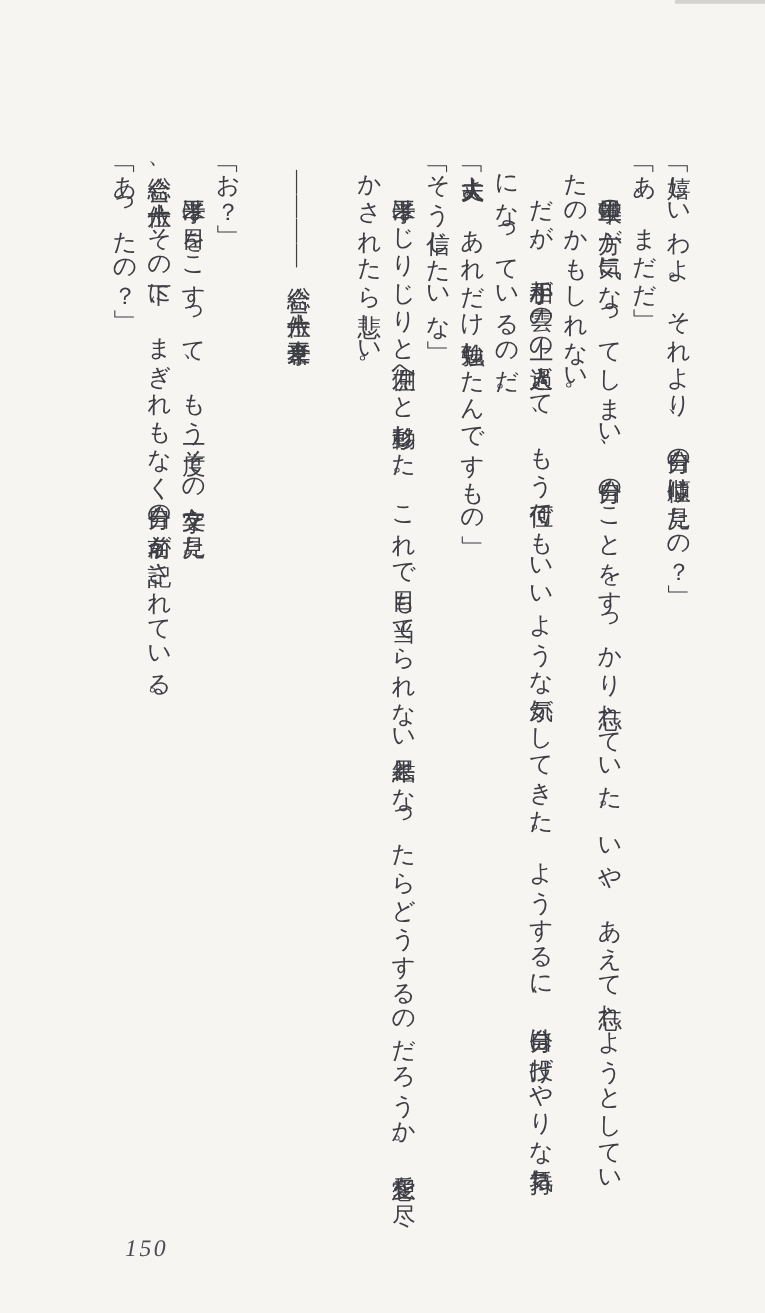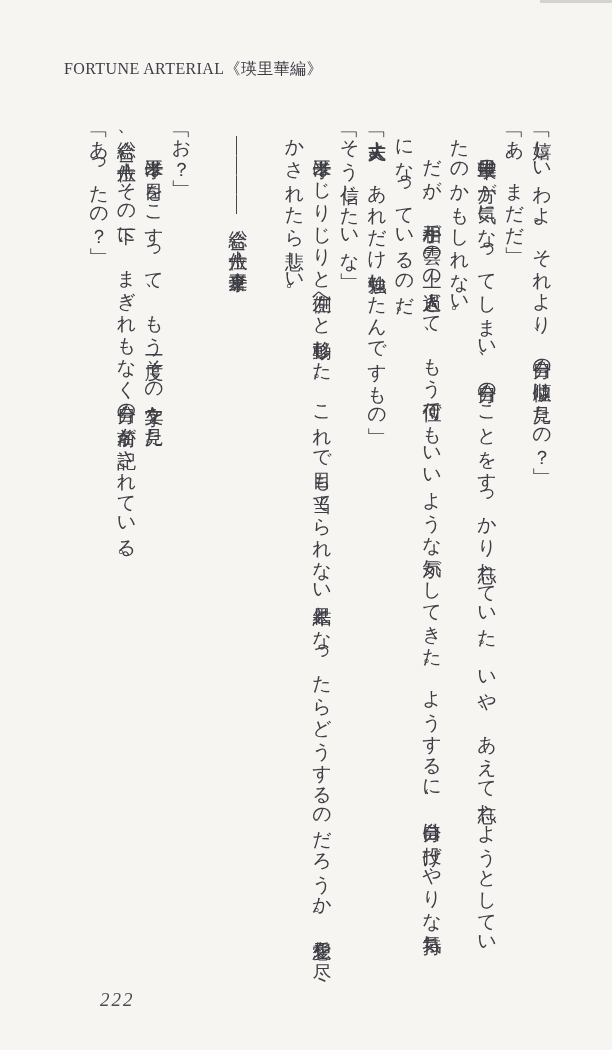--- a/index.html
+++ b/index.html
@@ -67,32 +67,31 @@
     color: #4c4c52;
   }
 </style>
 </head>
 <body>
 
 <div class="page">
 
   <div class="scan-edge"></div>
 
-  <div class="running-header">FORTUNE ARTERIAL《瑛里華編》</div>
 
   <div class="text-area">
     <p class="line">「嬉しいわよ。それより、自分の順位は見たの？」</p>
     <p class="line">「あ、まだだ」</p>
     <p class="line indent">瑛里華の方が気になってしまい、自分のことをすっかり忘れていた。いや、あえて忘れようとしていたのかもしれない。</p>
     <p class="line indent">だが、相手が雲の上の人過ぎて、もう何位でもいいような気がしてきた。ようするに、自分は投げやりな気持ちになっているのだ。</p>
     <p class="line">「大丈夫よ。あれだけ勉強したんですもの」</p>
     <p class="line">「そう信じたいな」</p>
     <p class="line indent">孝平はじりじりと左側へと移動した。これで目も当てられない結果となったらどうするのだろうか。愛想を尽かされたら悲しい。</p>
     <p class="line ranking">――――総合　二十八位　支倉孝平</p>
     <p class="line">「お？」</p>
     <p class="line indent">孝平は目をこすって、もう一度その文字を見た。</p>
     <p class="line">総合、二十八位。その下に、まぎれもなく自分の名前が記されている。</p>
     <p class="line">「あったの？」</p>
   </div>
 
-  <div class="page-number">222</div>
+  <div class="page-number">150</div>
 
 </div>
 
 </body></html>

